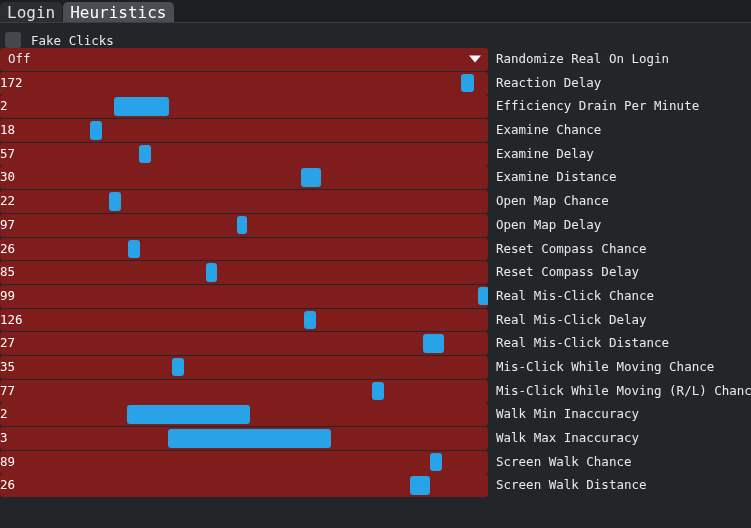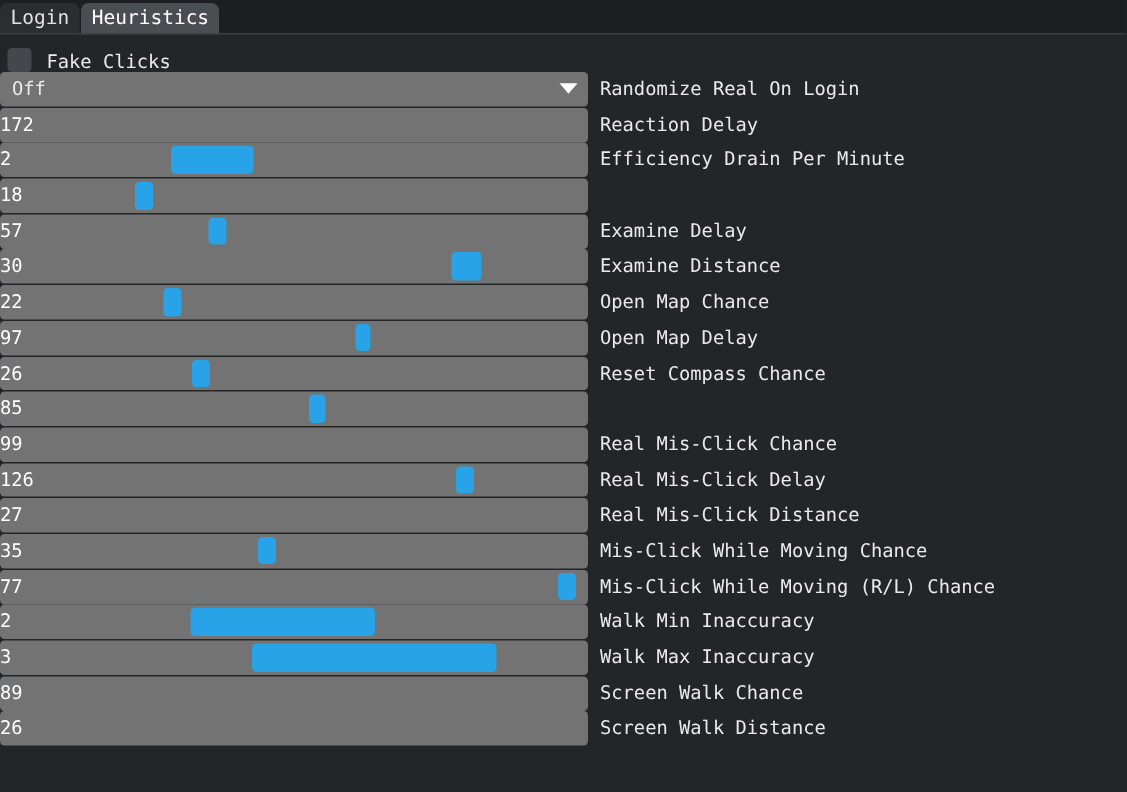--- a/index.html
+++ b/index.html
@@ -36,21 +36,21 @@
     position: absolute;
     left: 0; top: 22px;
     width: 751px;
     height: 1px;
     background: #3b3f43;
   }
   .tab {
     height: 21px;
     line-height: 21px;
     padding: 0 7px;
-    font-size: 13px;
+    font-size: 16px;
     letter-spacing: 0px;
     border-radius: 5px 5px 0 0;
     margin-right: 1px;
     white-space: nowrap;
     color: #dfe1e3;
   }
   .tab.inactive { background: #2b2e31; }
   .tab.active   { background: #4a4e52; color: #ffffff; }
 
   
@@ -83,23 +83,23 @@
   }
   .row {
     position: relative;
     height: 22.9px;
     margin-bottom: 0.8px;
     display: flex;
     align-items: stretch;
   }
   .control {
     position: relative;
-    width: 392px;
+    width: 488px;
     flex: none;
-    background: #737373;
+    background: #7f1d1d;
     border-radius: 3px;
     overflow: hidden;
   }
   .label {
     flex: 1 1 auto;
     padding-left: 8px;
     font-size: 12.5px;
     line-height: 22.9px;
     color: #e9eaeb;
     white-space: nowrap;
@@ -182,20 +182,21 @@
           <div class="thumb" style="left: 114px; width: 55px;"></div>
           <div class="slider-value">2</div>
         </div>
         <div class="label">Efficiency Drain Per Minute</div>
       </div>
       <div class="row">
         <div class="control">
           <div class="thumb" style="left: 90px; width: 12px;"></div>
           <div class="slider-value">18</div>
         </div>
+        <div class="label">Examine Chance</div>
       </div>
       <div class="row">
         <div class="control">
           <div class="thumb" style="left: 139px; width: 12px;"></div>
           <div class="slider-value">57</div>
         </div>
         <div class="label">Examine Delay</div>
       </div>
       <div class="row">
         <div class="control">
@@ -223,20 +224,21 @@
           <div class="thumb" style="left: 128px; width: 12px;"></div>
           <div class="slider-value">26</div>
         </div>
         <div class="label">Reset Compass Chance</div>
       </div>
       <div class="row">
         <div class="control">
           <div class="thumb" style="left: 206px; width: 11px;"></div>
           <div class="slider-value">85</div>
         </div>
+        <div class="label">Reset Compass Delay</div>
       </div>
       <div class="row">
         <div class="control">
           <div class="thumb" style="left: 478px; width: 11px;"></div>
           <div class="slider-value">99</div>
         </div>
         <div class="label">Real Mis-Click Chance</div>
       </div>
       <div class="row">
         <div class="control">

